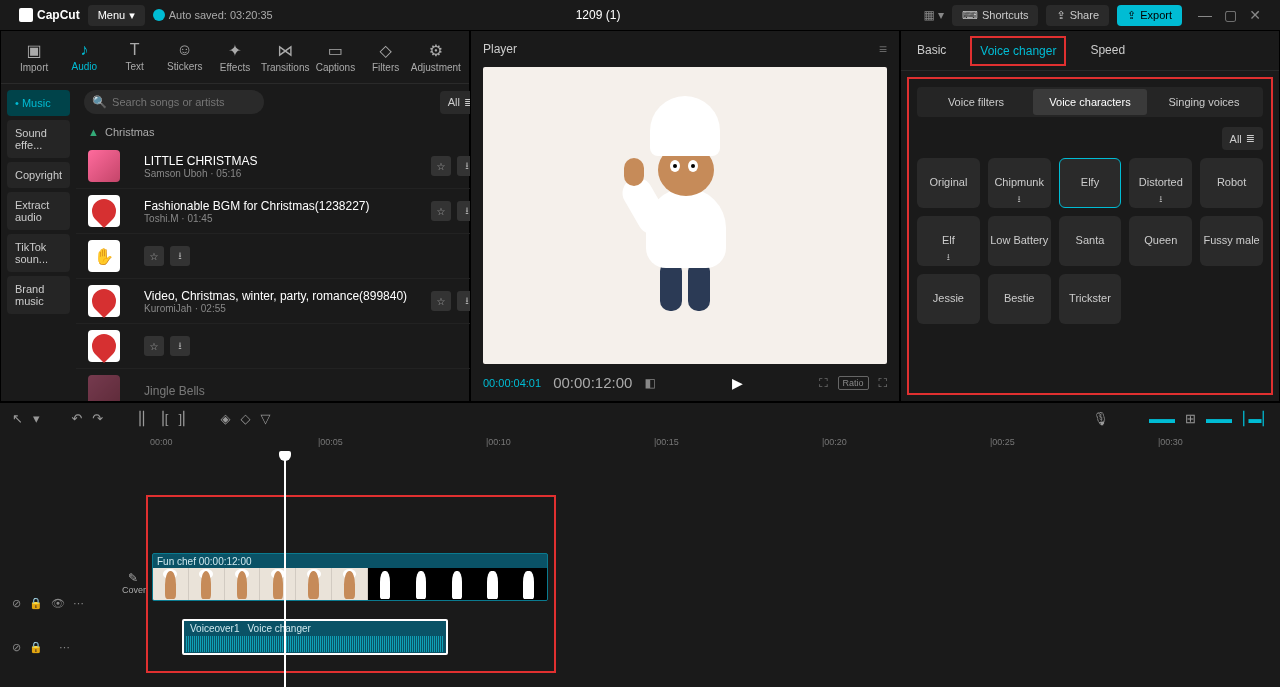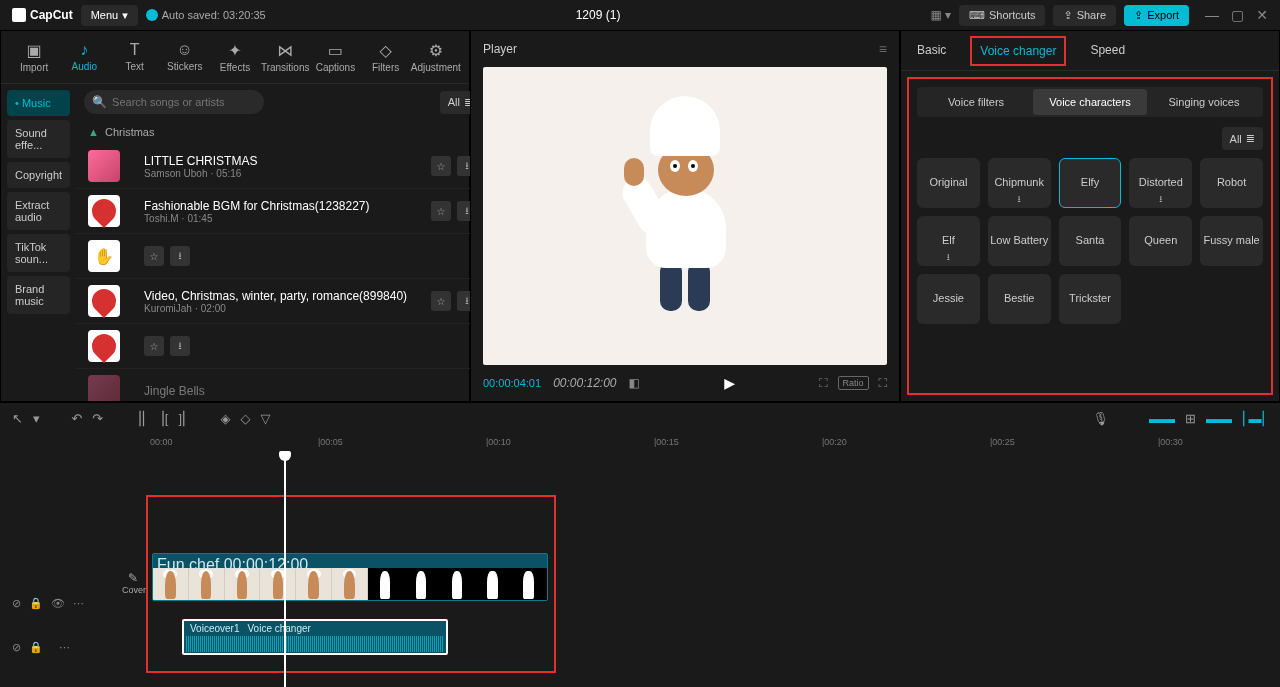--- a/index.html
+++ b/index.html
@@ -1,17 +1,17 @@
 <!DOCTYPE html>
 <html><head>
 <meta charset="utf-8">
 <style>
 * { margin: 0; padding: 0; box-sizing: border-box; font-family: -apple-system, Segoe UI, Arial, sans-serif; }
 body { background: #0a0a0a; color: #e0e0e0; font-size: 12px; width: 1280px; height: 687px; overflow: hidden; display: flex; flex-direction: column; }
-.titlebar { height: 30px; background: #1a1a1a; display: flex; align-items: center; padding: 0 12px; gap: 8px; }
+.titlebar { height: 30px; background: #1a1a1a; display: flex; align-items: center; padding: 0 19px; gap: 8px; }
 .logo { font-weight: bold; color: #fff; display: flex; align-items: center; gap: 4px; }
 .logo-icon { width: 14px; height: 14px; background: #fff; border-radius: 2px; display: inline-block; }
 .menu-btn { background: #2a2a2a; border: none; color: #fff; padding: 4px 10px; border-radius: 4px; font-size: 11px; display: flex; align-items: center; gap: 4px; }
 .autosave { color: #aaa; font-size: 11px; display: flex; align-items: center; gap: 4px; }
 .check-icon { width: 12px; height: 12px; background: #00bcd4; border-radius: 50%; display: inline-block; }
 .title-center { flex: 1; text-align: center; color: #fff; font-weight: 500; }
 .title-right { display: flex; align-items: center; gap: 8px; }
 .tb-btn { background: #2a2a2a; border: none; color: #ccc; padding: 4px 10px; border-radius: 4px; font-size: 11px; display: flex; align-items: center; gap: 4px; cursor: pointer; }
 .tb-btn.export { background: #00bcd4; color: #000; font-weight: 500; }
 .win-controls { display: flex; gap: 12px; color: #888; margin-left: 8px; }
@@ -60,21 +60,21 @@
 .chef-eyeL { position: absolute; top: 54px; left: 60px; width: 10px; height: 12px; background: #fff; border-radius: 50%; }
 .chef-eyeR { position: absolute; top: 54px; left: 78px; width: 10px; height: 12px; background: #fff; border-radius: 50%; }
 .chef-eyeL::after, .chef-eyeR::after { content:""; position:absolute; top:4px; left:3px; width:4px; height:4px; background:#000; border-radius:50%; }
 .chef-body { position: absolute; top: 82px; left: 36px; width: 80px; height: 80px; background: #fff; border-radius: 40px 40px 20px 20px; }
 .chef-arm { position: absolute; top: 70px; left: 20px; width: 30px; height: 60px; background: #fff; border-radius: 15px; transform: rotate(-30deg); }
 .chef-thumb { position: absolute; top: 52px; left: 14px; width: 20px; height: 28px; background: #c68b59; border-radius: 10px; }
 .chef-leg1 { position: absolute; top: 155px; left: 50px; width: 22px; height: 50px; background: #2b3a55; border-radius: 10px; }
 .chef-leg2 { position: absolute; top: 155px; left: 78px; width: 22px; height: 50px; background: #2b3a55; border-radius: 10px; }
 .player-controls { padding: 10px 12px; display: flex; align-items: center; gap: 12px; }
 .time { color: #00bcd4; font-size: 11px; }
-.time2 { color: #aaa; font-size: 12px; font-style: italic; }
+.time2 { color: #aaa; font-size: 15px; }
 .pc-spacer { flex: 1; }
 .play-btn { color: #fff; font-size: 14px; cursor: pointer; }
 .pc-right { display: flex; gap: 10px; color: #888; font-size: 12px; align-items: center; }
 .ratio-box { border: 1px solid #666; padding: 1px 4px; border-radius: 2px; font-size: 9px; }
 
 .panel-right { flex: 1; background: #1a1a1a; display: flex; flex-direction: column; border: 1px solid #000; }
 .right-tabs { display: flex; padding: 0 12px; border-bottom: 1px solid #2a2a2a; height: 40px; align-items: center; gap: 20px; }
 .r-tab { color: #ccc; font-size: 12px; padding: 10px 4px; cursor: pointer; border-bottom: 2px solid transparent; }
 .r-tab.active { color: #00bcd4; border: 2px solid #e03030; padding: 6px 8px; }
 .right-body { flex: 1; border: 2px solid #e03030; margin: 6px; padding: 8px; display: flex; flex-direction: column; }
@@ -97,21 +97,21 @@
 .playhead { position: absolute; top: 0; left: 284px; width: 2px; height: 260px; background: #fff; z-index: 10; }
 .playhead::before { content:""; position:absolute; top:-2px; left:-5px; width:12px; height:10px; background:#fff; border-radius:2px 2px 6px 6px; }
 .tl-body { flex: 1; position: relative; display: flex; }
 .tl-left { width: 110px; display: flex; flex-direction: column; padding-top: 128px; }
 .tl-row-ctrl { height: 44px; display: flex; align-items: center; gap: 8px; padding: 0 12px; color: #888; font-size: 11px; }
 .tl-tracks { flex: 1; position: relative; }
 .cover-btn { position: absolute; left: 12px; top: 118px; width: 22px; text-align: center; color: #aaa; font-size: 9px; }
 .cover-btn::before { content:"✎"; display:block; font-size:12px; }
 .highlight-box { position: absolute; left: 36px; top: 42px; width: 410px; height: 178px; border: 2px solid #e03030; }
 .video-clip { position: absolute; left: 42px; top: 100px; width: 396px; height: 48px; background: #0a5266; border: 1px solid #0a7a8f; border-radius: 2px; overflow: hidden; }
-.clip-label { position: absolute; top: 2px; left: 4px; color: #cfe8ee; font-size: 16px; z-index: 2; }
+.clip-label { position: absolute; top: 2px; left: 4px; color: #cfe8ee; font-size: 10px; z-index: 2; }
 .clip-frames { position: absolute; top: 14px; left: 0; right: 0; height: 34px; display: flex; }
 .frame { flex: 1; background: #eae3d9; position: relative; border-right: 1px solid rgba(0,0,0,0.1); }
 .frame.dark { background: #000; }
 .frame::after { content:""; position:absolute; left:35%; top:10%; width:30%; height:80%; background:#fff; border-radius:40% 40% 10% 10%; }
 .frame.dark::after { background:#fff; }
 .frame:not(.dark)::after { background: #c68b59; border-radius: 50% 50% 20% 20%; }
 .frame:not(.dark)::before { content:""; position:absolute; left:30%; top:2%; width:40%; height:30%; background:#fff; border-radius:50%; }
 .audio-clip { position: absolute; left: 72px; top: 166px; width: 266px; height: 36px; background: #0a5266; border: 2px solid #fff; border-radius: 2px; overflow: hidden; }
 .audio-label { display: flex; gap: 8px; padding: 2px 6px; color: #cfe8ee; font-size: 10px; }
 .wave { height: 16px; background: repeating-linear-gradient(90deg, #0fa0b5 0 1px, transparent 1px 2px), linear-gradient(#0a5266,#0a5266); margin: 0 2px; }
@@ -210,21 +210,21 @@
               <div class="thumb t4">✋</div>
               <div class="song-actions">
                 <span class="icon-btn">☆</span>
                 <span class="icon-btn">⭳</span>
               </div>
             </div>
           <div class="song">
               <div class="thumb t3"></div>
               <div class="song-info">
                 <div class="song-title">Video, Christmas, winter, party, romance(899840)</div>
-                <div class="song-meta">KuromiJah · 02:00</div>
+                <div class="song-meta">KuromiJah · 02:55</div>
               </div>
               <div class="song-actions">
                 <span class="icon-btn">☆</span>
                 <span class="icon-btn">⭳</span>
               </div>
             </div>
           <div class="song">
               <div class="thumb t5"></div>
               <div class="song-actions">
                 <span class="icon-btn">☆</span>

